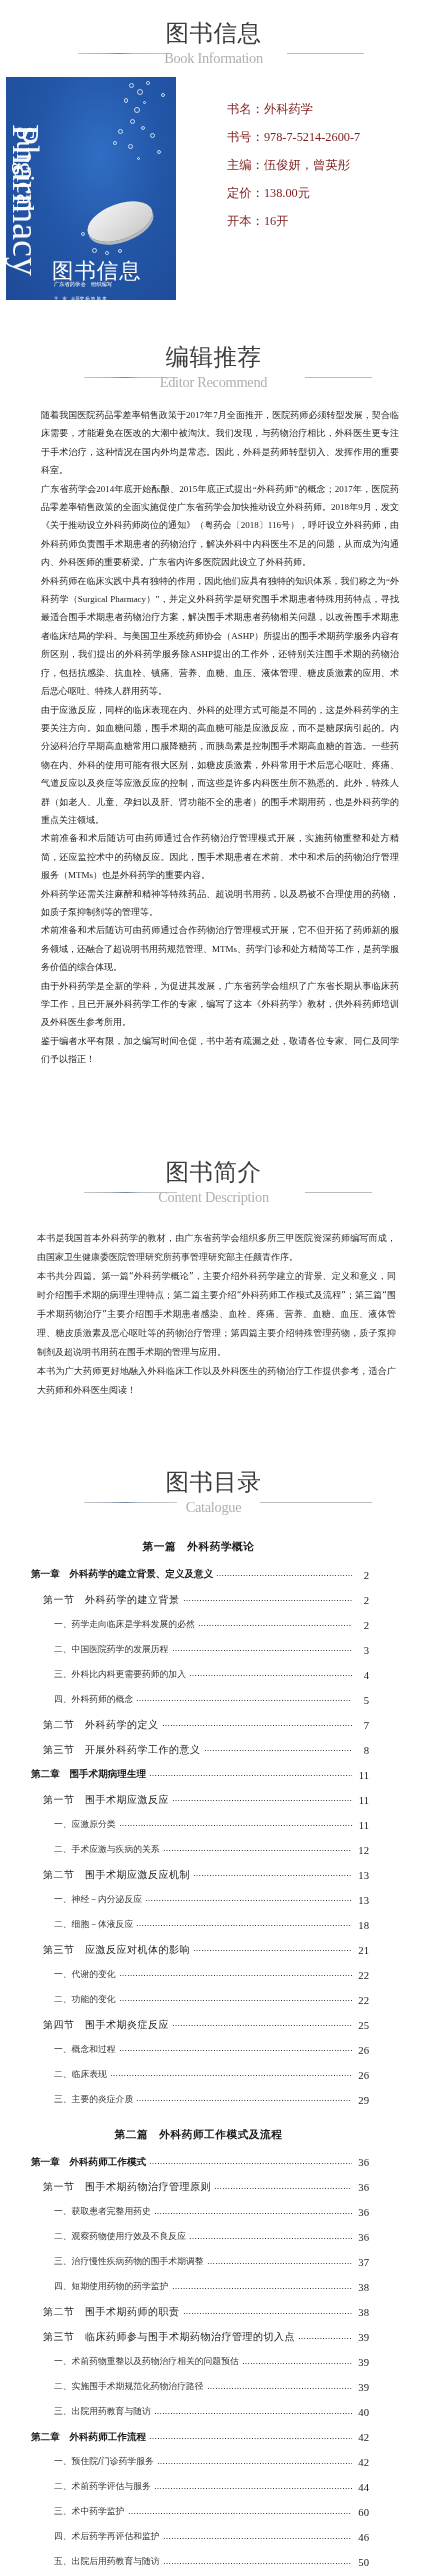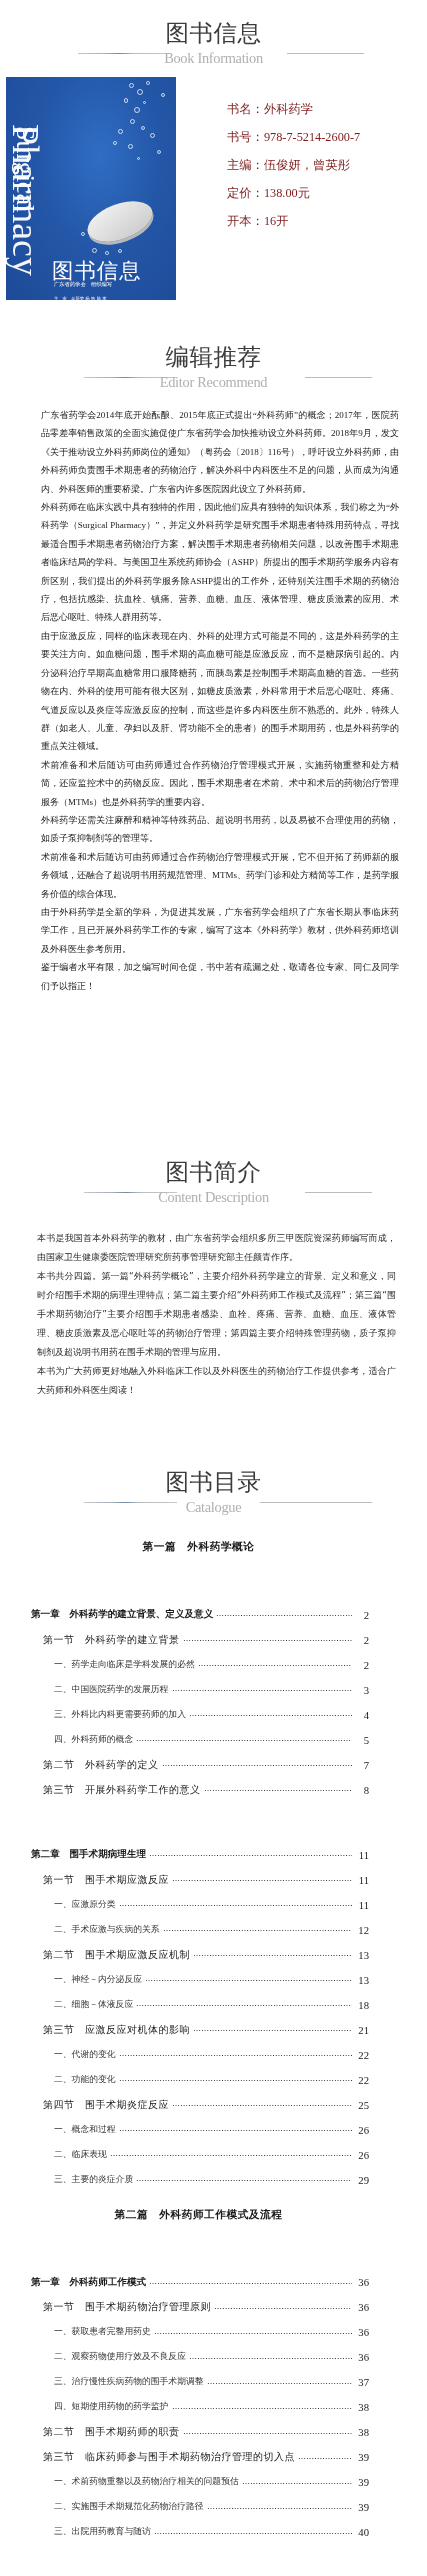--- a/index.html
+++ b/index.html
@@ -207,21 +207,21 @@
     background-size: 2.7px 1.1px;
     background-repeat: repeat-x;
   }
   .toc-row .p {
     width: 17px;
     text-align: right;
     font-family: "Liberation Serif", serif;
     font-size: 10.7px;
     color: #1a1a1a;
   }
-  .toc-row.chapter { padding-left: 23px; margin-top: 40px; }
+  .toc-row.chapter { padding-left: 23px; }
   .toc-row.chapter .t {
     font-family: "DejaVu Sans", sans-serif;
     font-weight: bold;
     font-size: 9.6px;
   }
   .toc-row.section { padding-left: 35px; }
   .toc-row.section .t {
     font-family: "Liberation Serif", "DejaVu Serif", serif;
     font-size: 10px;
     letter-spacing: 0.5px;
@@ -284,20 +284,21 @@
 </div>
 
 <div class="sec-head" style="top:342px;">
   <div class="cn">编辑推荐</div>
   <div class="line left" style="left:84px;width:92px;"></div>
   <div class="line" style="left:305px;width:67px;"></div>
   <div class="en">Editor Recommend</div>
 </div>
 
 <div class="para-block" style="top:406px;">
+  <p>随着我国医院药品零差率销售政策于2017年7月全面推开，医院药师必须转型发展，契合临床需要，才能避免在医改的大潮中被淘汰。我们发现，与药物治疗相比，外科医生更专注于手术治疗，这种情况在国内外均是常态。因此，外科是药师转型切入、发挥作用的重要科室。</p>
   <p>广东省药学会2014年底开始酝酿、2015年底正式提出“外科药师”的概念；2017年，医院药品零差率销售政策的全面实施促使广东省药学会加快推动设立外科药师。2018年9月，发文《关于推动设立外科药师岗位的通知》（粤药会〔2018〕116号），呼吁设立外科药师，由外科药师负责围手术期患者的药物治疗，解决外科中内科医生不足的问题，从而成为沟通内、外科医师的重要桥梁。广东省内许多医院因此设立了外科药师。</p>
   <p>外科药师在临床实践中具有独特的作用，因此他们应具有独特的知识体系，我们称之为“外科药学（Surgical Pharmacy）”，并定义外科药学是研究围手术期患者特殊用药特点，寻找最适合围手术期患者药物治疗方案，解决围手术期患者药物相关问题，以改善围手术期患者临床结局的学科。与美国卫生系统药师协会（ASHP）所提出的围手术期药学服务内容有所区别，我们提出的外科药学服务除ASHP提出的工作外，还特别关注围手术期的药物治疗，包括抗感染、抗血栓、镇痛、营养、血糖、血压、液体管理、糖皮质激素的应用、术后恶心呕吐、特殊人群用药等。</p>
   <p>由于应激反应，同样的临床表现在内、外科的处理方式可能是不同的，这是外科药学的主要关注方向。如血糖问题，围手术期的高血糖可能是应激反应，而不是糖尿病引起的。内分泌科治疗早期高血糖常用口服降糖药，而胰岛素是控制围手术期高血糖的首选。一些药物在内、外科的使用可能有很大区别，如糖皮质激素，外科常用于术后恶心呕吐、疼痛、气道反应以及炎症等应激反应的控制，而这些是许多内科医生所不熟悉的。此外，特殊人群（如老人、儿童、孕妇以及肝、肾功能不全的患者）的围手术期用药，也是外科药学的重点关注领域。</p>
   <p>术前准备和术后随访可由药师通过合作药物治疗管理模式开展，实施药物重整和处方精简，还应监控术中的药物反应。因此，围手术期患者在术前、术中和术后的药物治疗管理服务（MTMs）也是外科药学的重要内容。</p>
   <p>外科药学还需关注麻醉和精神等特殊药品、超说明书用药，以及易被不合理使用的药物，如质子泵抑制剂等的管理等。</p>
   <p>术前准备和术后随访可由药师通过合作药物治疗管理模式开展，它不但开拓了药师新的服务领域，还融合了超说明书用药规范管理、MTMs、药学门诊和处方精简等工作，是药学服务价值的综合体现。</p>
   <p>由于外科药学是全新的学科，为促进其发展，广东省药学会组织了广东省长期从事临床药学工作，且已开展外科药学工作的专家，编写了这本《外科药学》教材，供外科药师培训及外科医生参考所用。</p>
   <p>鉴于编者水平有限，加之编写时间仓促，书中若有疏漏之处，敬请各位专家、同仁及同学们予以指正！</p>
 </div>
 

